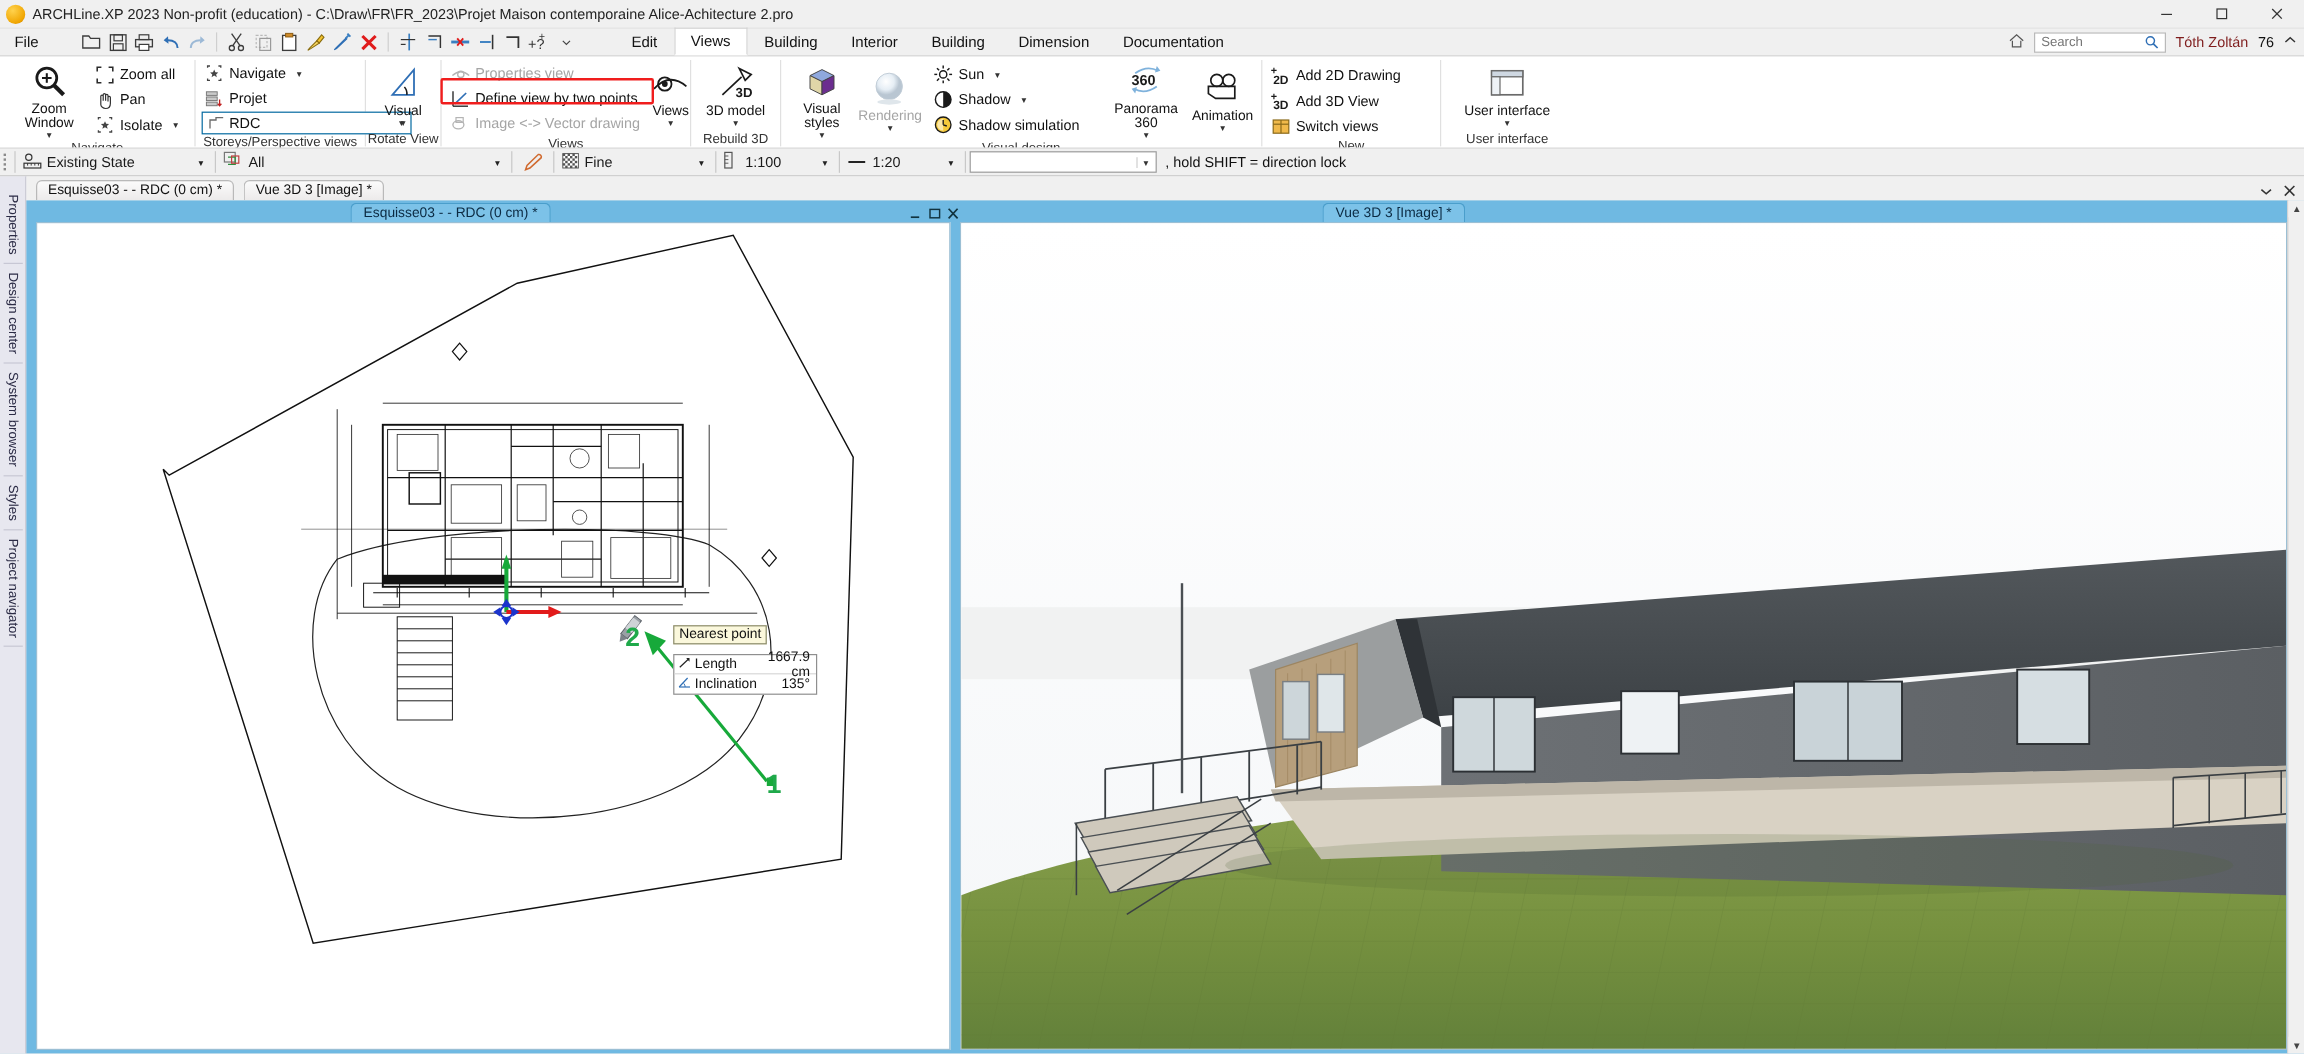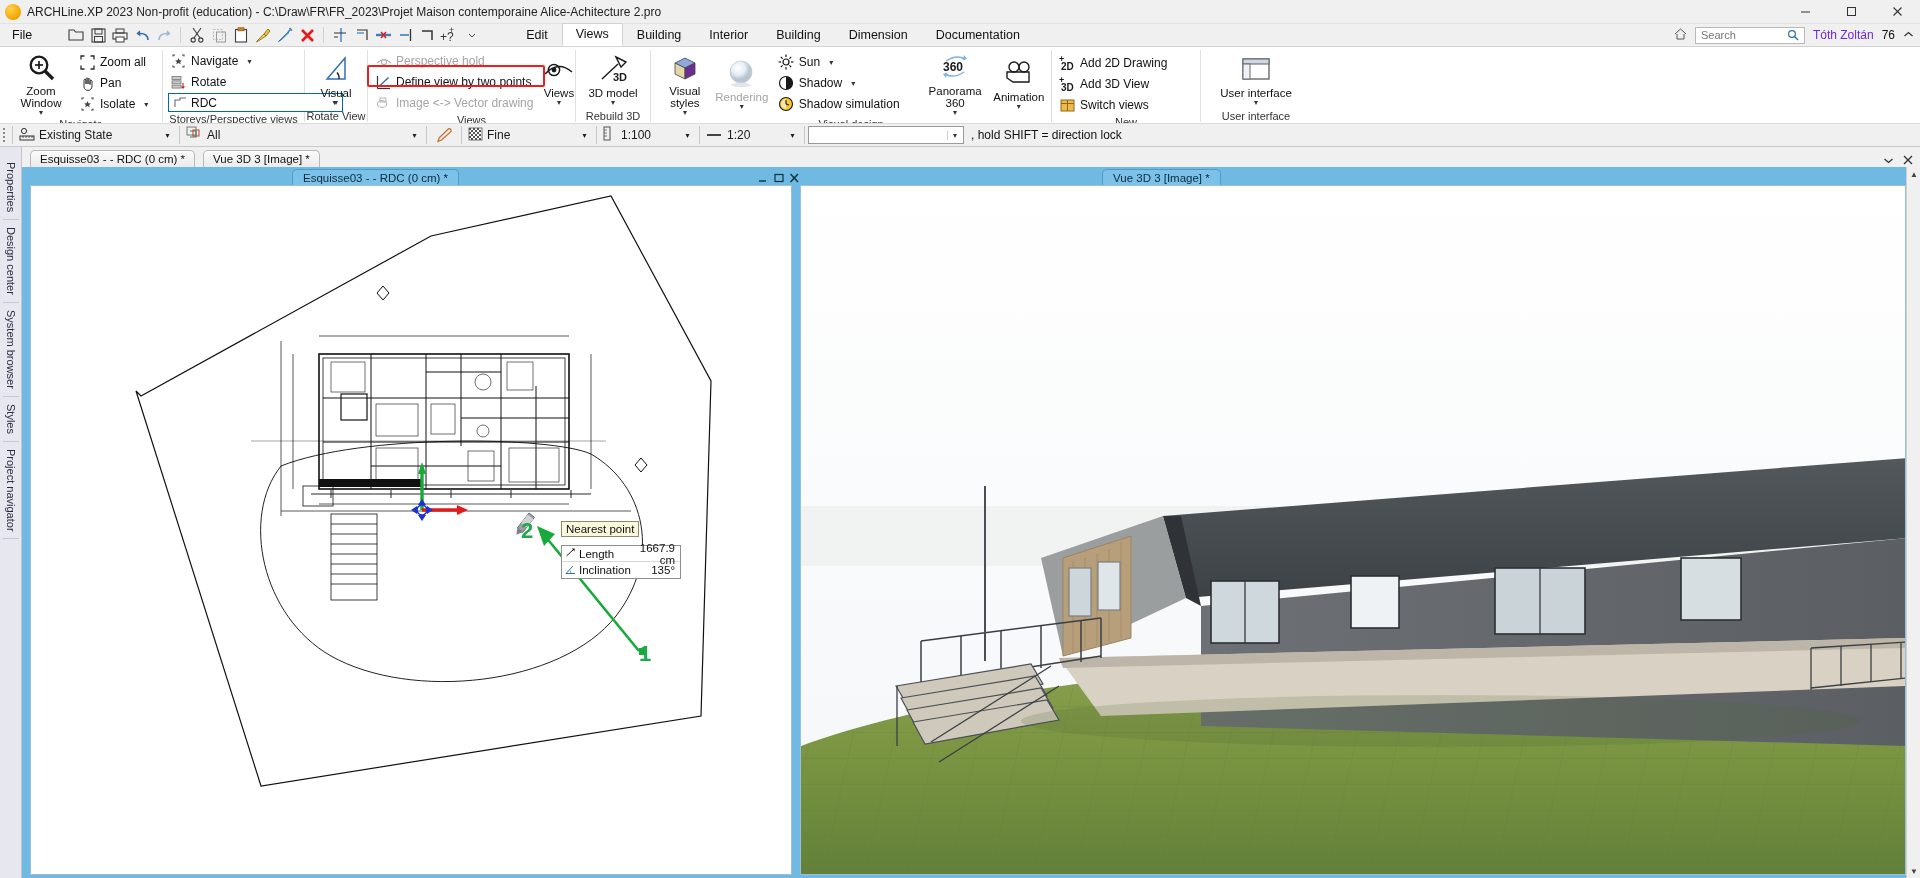--- a/index.html
+++ b/index.html
@@ -67,21 +67,21 @@
   }
   .home-ic { font-size:13px; color:#444; }
   .searchbox {
     width:110px; height:17px; background:#fff; border:1px solid #b9b9b9;
     display:flex; align-items:center; padding:0 3px;
   }
   .searchbox input {
     border:0; outline:0; width:88px; font-size:11px; font-family:inherit; color:#555;
     background:transparent;
   }
-  .user-name { font-size:12px; color:#6d28d9; }
+  .user-name { font-size:12px; color:#7f1d1d; }
   .lic-num { font-size:12px; color:#111; }
   .chev { font-size:10px; color:#333; }
 
   
   .ribbon {
     position:absolute; left:0; top:46px; width:1920px; height:77px;
     background:#fff; border-top:1px solid #d3d3d3;
   }
   .ribbon-inner { display:flex; height:77px; }
   .rgroup { position:relative; height:77px; display:flex; flex-direction:column; }
@@ -472,21 +472,21 @@
             </div>
             <div class="smallbtn">
               <span class="ic">
                 <svg width="15" height="15" viewBox="0 0 15 15">
                     <rect x="1" y="1.5" width="9" height="3" fill="#c9c9c9" stroke="#777" stroke-width=".8"></rect>
                     <rect x="1" y="5.8" width="9" height="3" fill="#c9c9c9" stroke="#777" stroke-width=".8"></rect>
                     <rect x="1" y="10.1" width="9" height="3" fill="#c9c9c9" stroke="#777" stroke-width=".8"></rect>
                     <path d="M12 8 v5 M10.5 11.5 L12 13.2 L13.5 11.5" stroke="#c02020" stroke-width="1.1" fill="none"></path>
                   </svg>
               </span>
-              <span>Rotate</span>
+              <span>Projet</span>
             </div>
             <div class="combo">
               <span class="cic">
                 <svg width="13" height="12" viewBox="0 0 13 12">
                     <path d="M1 10 V3 h5 V1 h6" fill="none" stroke="#6a6a6a" stroke-width="1.1"></path>
                   </svg>
               </span>
               <span class="ctxt">RDC</span>
               <span class="carr">▾</span>
             </div>
@@ -516,21 +516,21 @@
       <div class="rgroup" style="width:207px;position:relative">
         <div class="gbody" style="align-items:flex-start;padding-top:4px">
           <div class="smallcol">
             <div class="smallbtn disabled">
               <span class="ic">
                 <svg width="16" height="13" viewBox="0 0 16 13">
                     <path d="M1 8 Q8 1.5 15 8" fill="none" stroke="#b4b4b4" stroke-width="1.1"></path>
                     <circle cx="8" cy="7" r="2.6" fill="none" stroke="#b4b4b4" stroke-width="1.1"></circle>
                   </svg>
               </span>
-              <span>Perspective hold</span>
+              <span>Properties view</span>
             </div>
             <div class="smallbtn">
               <span class="ic">
                 <svg width="15" height="15" viewBox="0 0 15 15">
                     <path d="M1.5 13.5 V1" stroke="#333" stroke-width="1.2"></path>
                     <path d="M1.5 13.5 H14" stroke="#333" stroke-width="1.2"></path>
                     <line x1="3" y1="11.5" x2="12.5" y2="2.5" stroke="#2f6fb5" stroke-width="1.4"></line>
                   </svg>
               </span>
               <span>Define view by two points</span>

